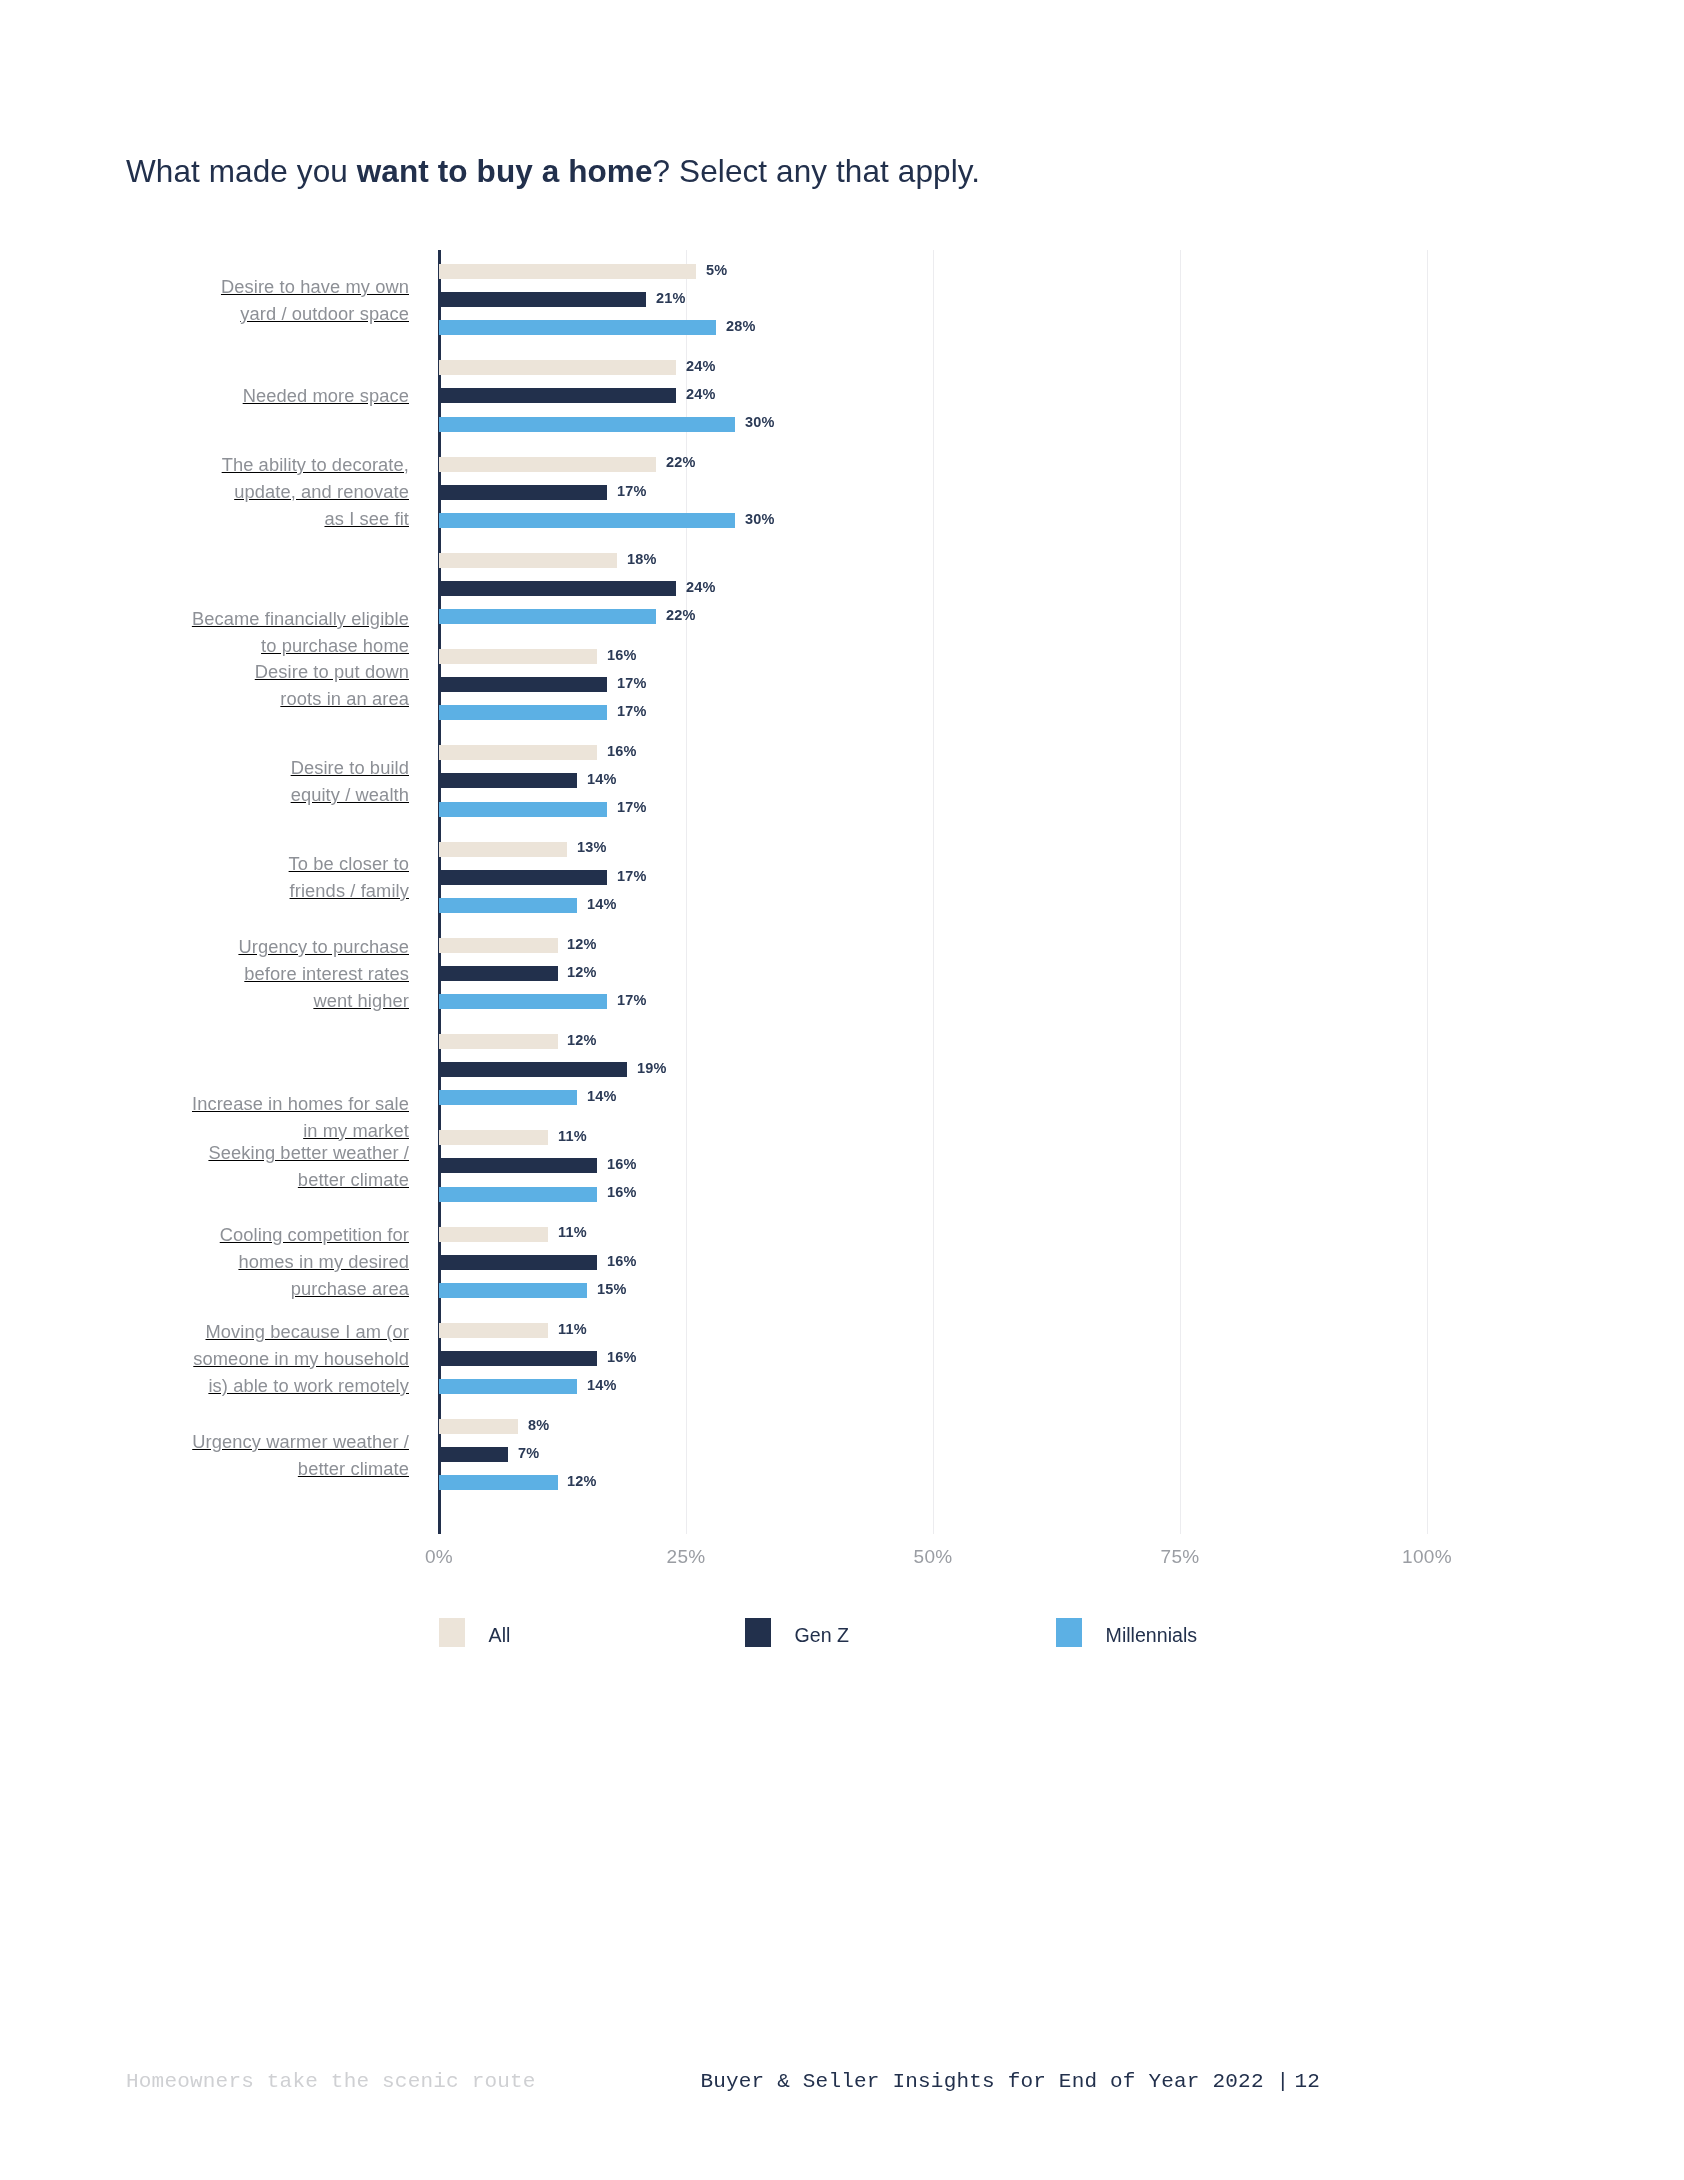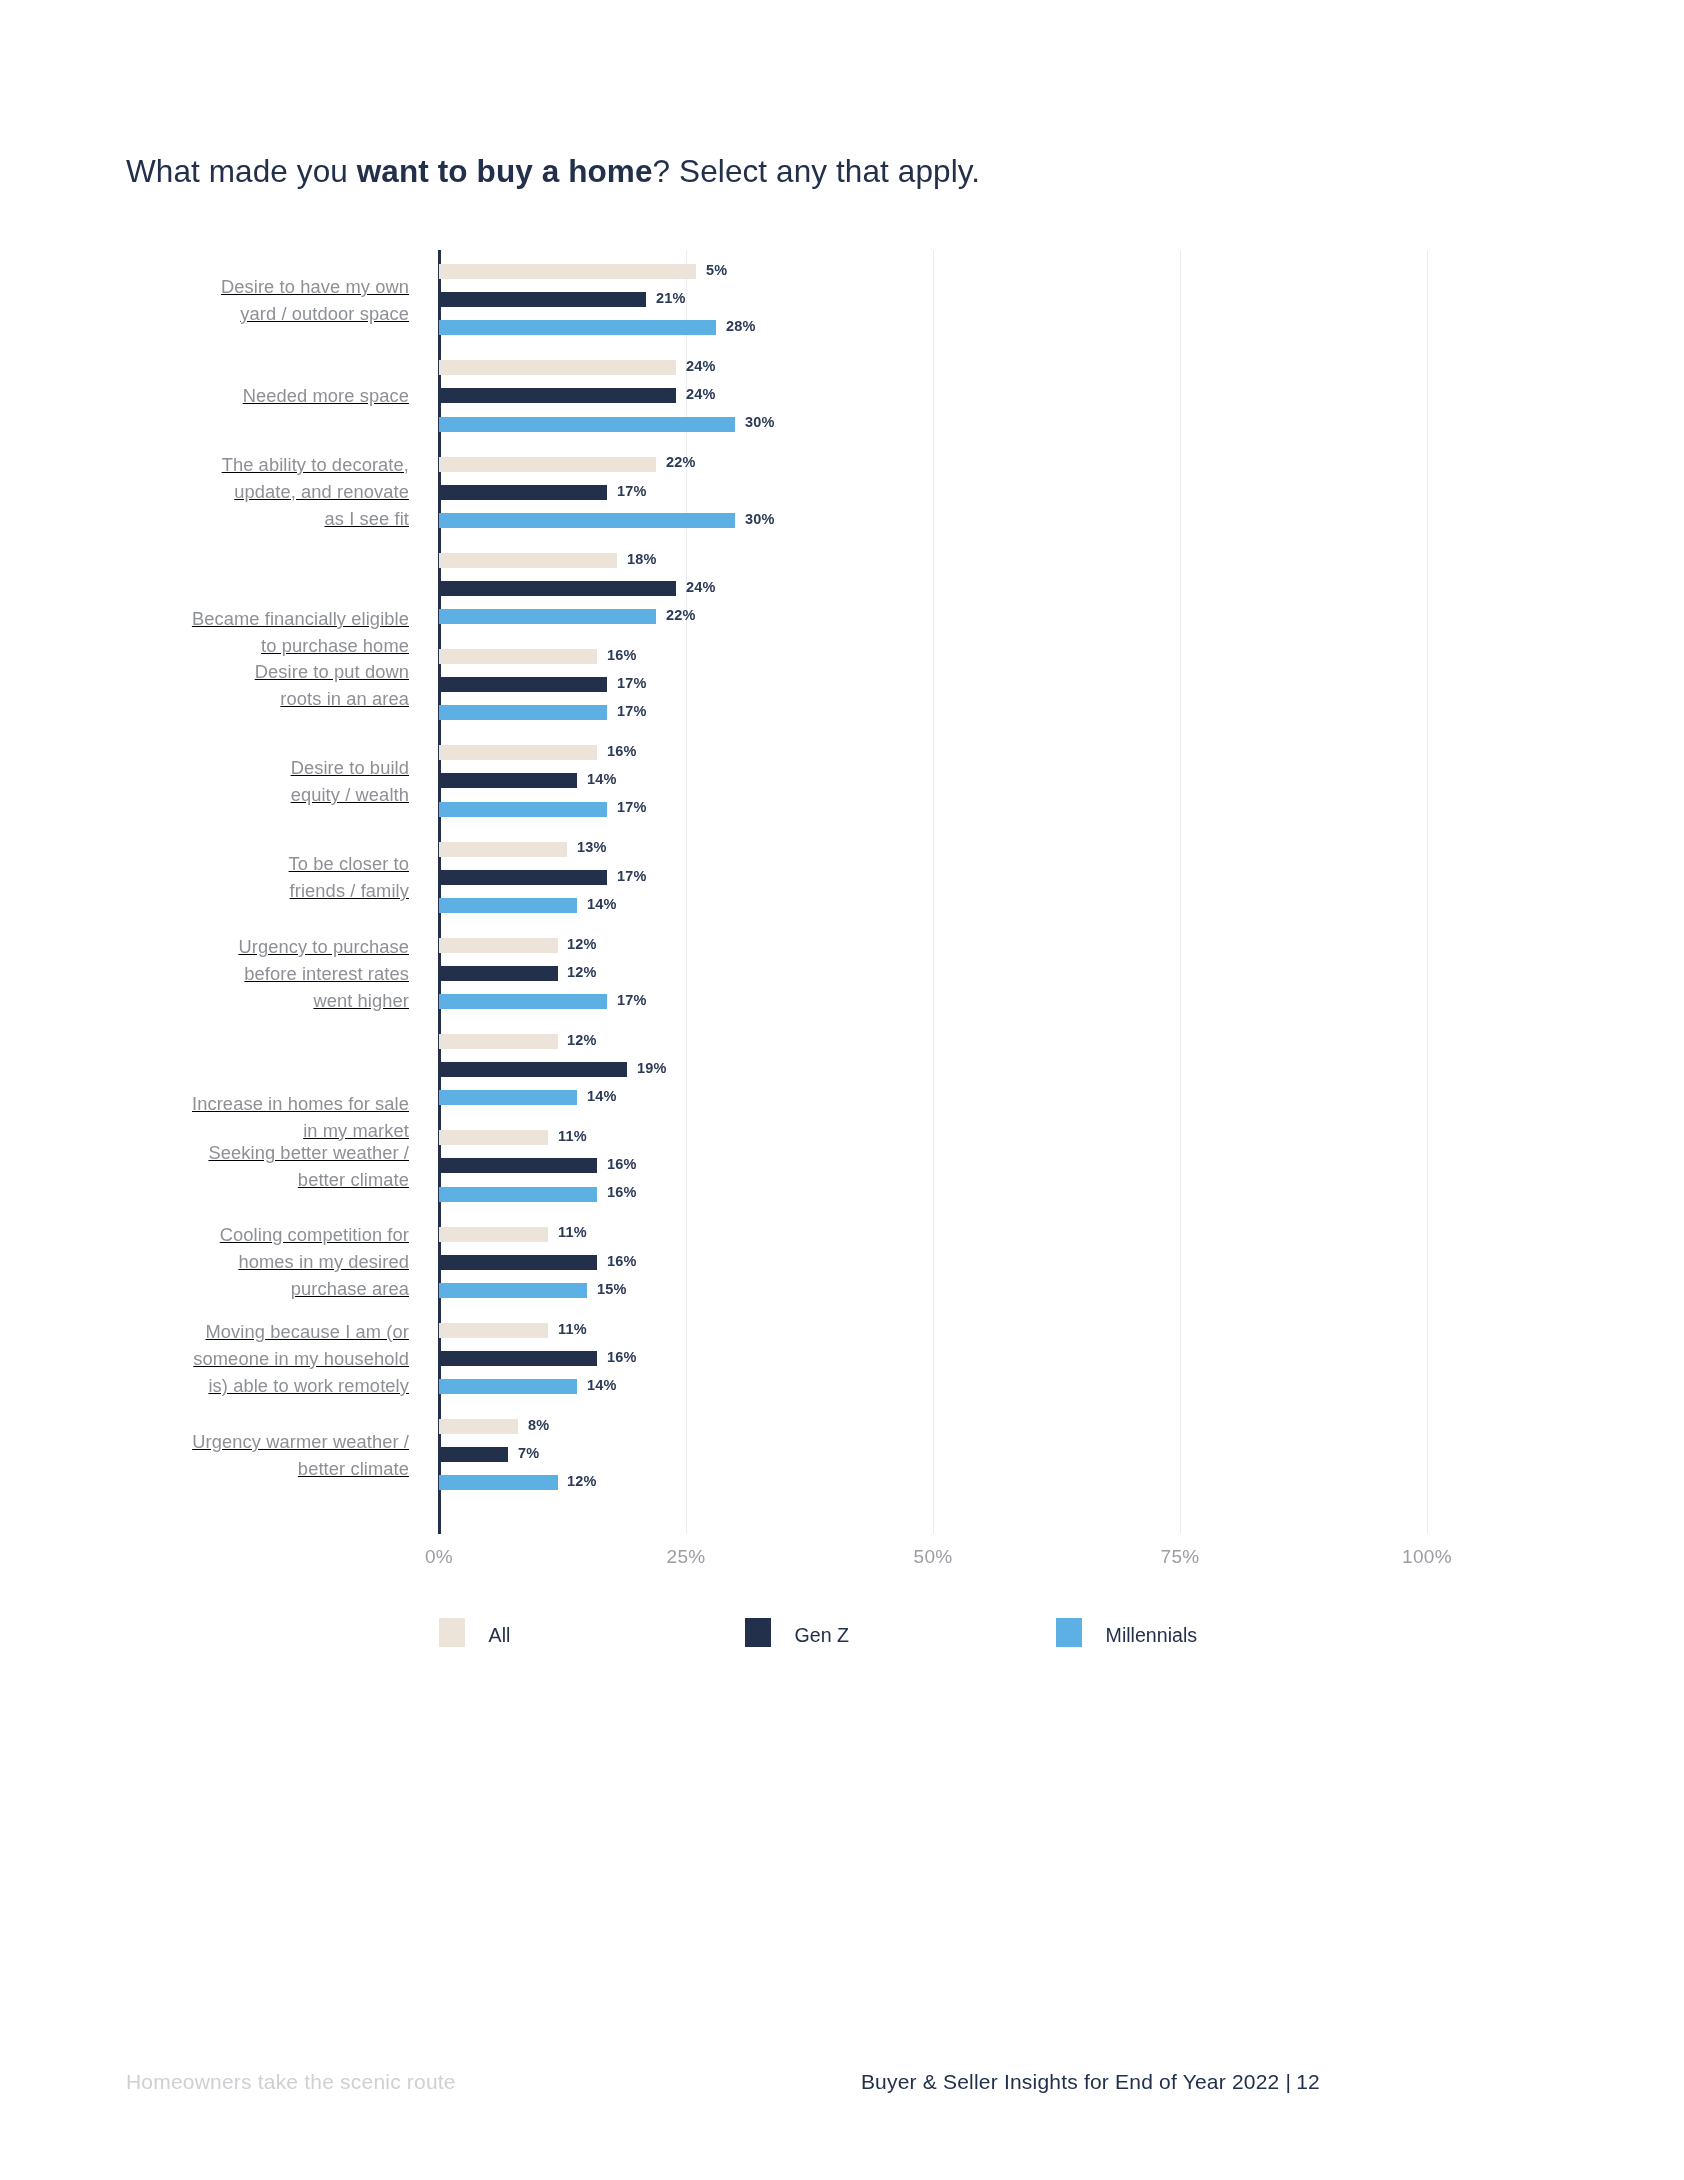--- a/index.html
+++ b/index.html
@@ -123,20 +123,21 @@
     white-space: nowrap;
   }
 
   
   #footer {
     position: absolute;
     left: 0;
     bottom: 0;
     width: 1446px;
     height: 145px;
+    font-family: Liberation Mono, monospace;
   }
   #footer-left {
     position: absolute;
     left: 126px;
     top: 34px;
     font-size: 21px;
     color: #cfd0d3;
     letter-spacing: 0.2px;
     white-space: nowrap;
   }

